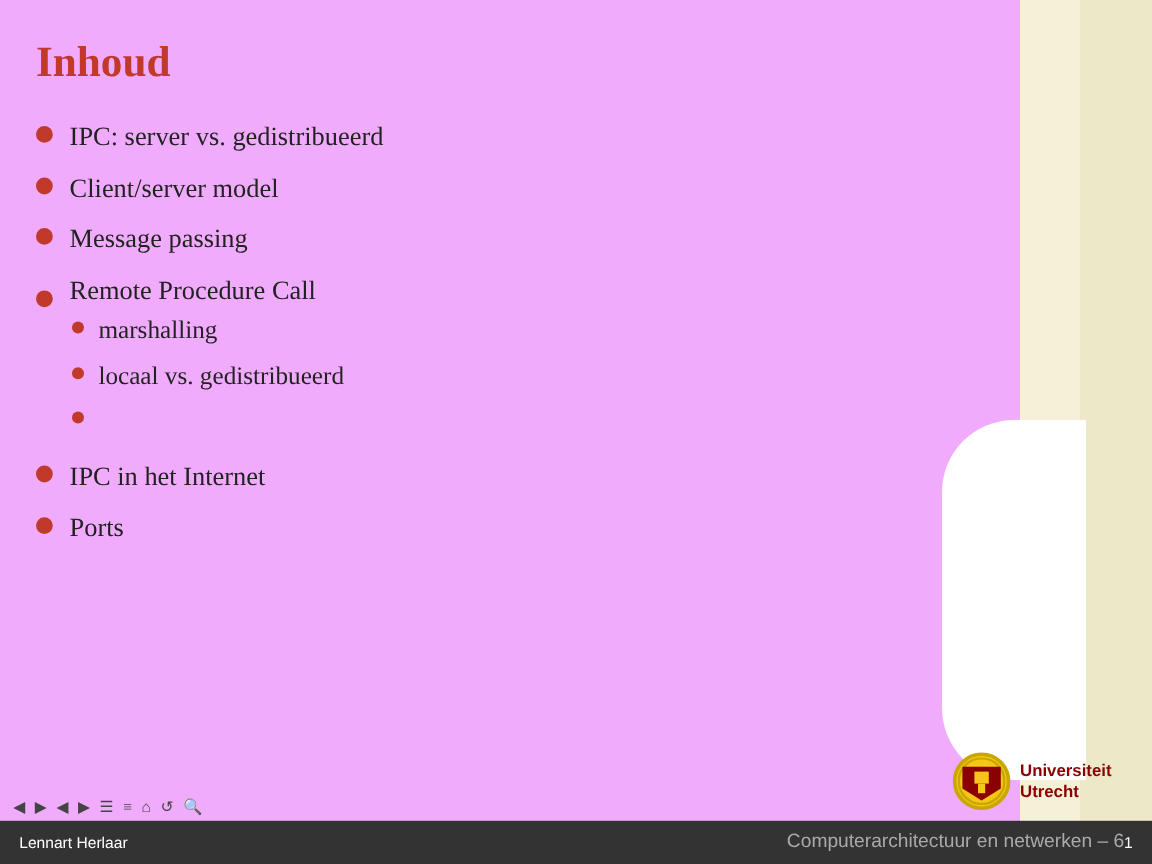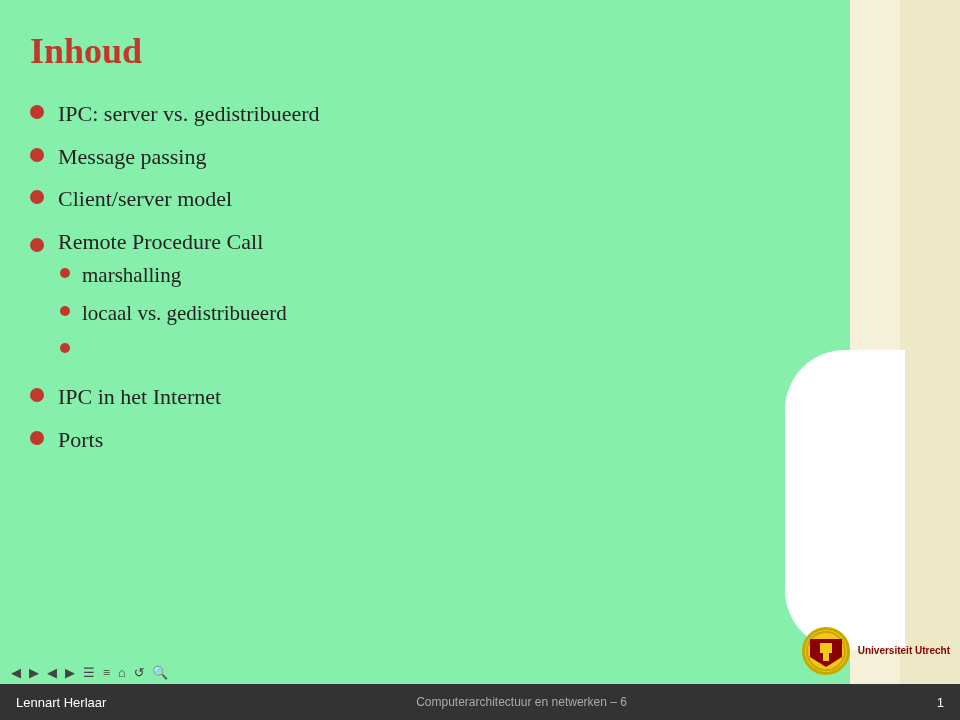--- a/index.html
+++ b/index.html
@@ -10,21 +10,21 @@
       overflow: hidden;
       font-family: 'Latin Modern', 'Computer Modern', Georgia, serif;
       background: #fff;
       position: relative;
     }
 
     .slide-container {
       width: 960px;
       height: 720px;
       position: relative;
-      background: #86efac;
+      background: #f0abfc;
     }
 
     
     .deco-right {
       position: absolute;
       right: 0;
       top: 0;
       width: 110px;
       height: 720px;
       background: #f5f0d8;
@@ -142,23 +142,23 @@
     }
 
     .bottom-bar-left {
       color: #fff;
       font-size: 13px;
       font-family: sans-serif;
     }
 
     .bottom-bar-center {
       color: #aaa;
-      font-size: 12px;
+      font-size: 16px;
       font-family: sans-serif;
-      text-align: center;
+      text-align: right;
       flex: 1;
     }
 
     .bottom-bar-right {
       color: #fff;
       font-size: 13px;
       font-family: sans-serif;
     }
 
     
@@ -179,21 +179,21 @@
       background: #f5c518;
       border: 3px solid #c8a800;
       display: flex;
       align-items: center;
       justify-content: center;
       overflow: hidden;
     }
 
     .university-name {
       color: #8b0000;
-      font-size: 10px;
+      font-size: 14px;
       font-weight: bold;
       font-family: sans-serif;
       line-height: 1.2;
       max-width: 100px;
     }
 
     .nav-controls-row {
       position: absolute;
       bottom: 38px;
       left: 8px;
@@ -224,30 +224,30 @@
 
     <ul class="bullet-list">
 
       <li>
         <span class="bullet-dot"></span>
         <span>IPC: server vs. gedistribueerd</span>
       </li>
 
       <li>
         <span class="bullet-dot"></span>
+        <span>Client/server model</span>
+      </li>
+
+      <li>
+        <span class="bullet-dot"></span>
         <span>Message passing</span>
       </li>
 
-      <li>
-        <span class="bullet-dot"></span>
-        <span>Client/server model</span>
-      </li>
-
       <li style="flex-direction: column; align-items: flex-start;">
-        <div style="display:flex; align-items: center; font-family: Liberation Serif, serif;">
+        <div style="display:flex; align-items: flex-end; font-family: Liberation Serif, serif;">
           <span class="bullet-dot"></span>
           <span>Remote Procedure Call</span>
         </div>
         <ul class="sub-list">
           <li>
             <span class="bullet-dot small"></span>
             <span>marshalling</span>
           </li>
           <li>
             <span class="bullet-dot small"></span>

